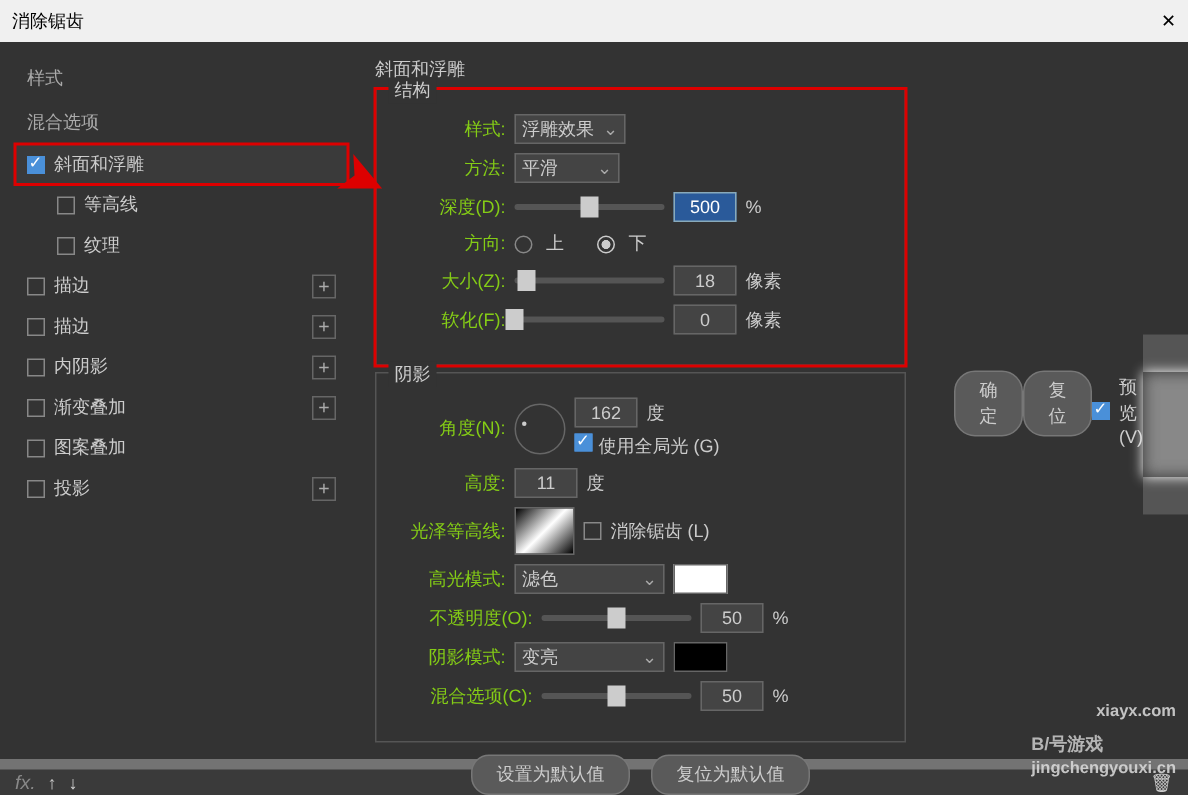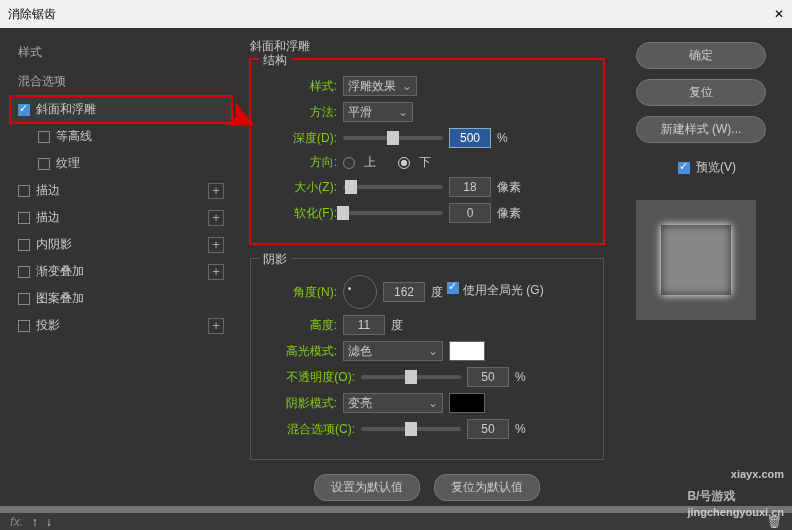--- a/index.html
+++ b/index.html
@@ -12,41 +12,41 @@
 .side-head{padding:6px 8px;color:#aaa}
 .side-item{display:flex;align-items:center;padding:5px 8px;gap:6px}
 .side-item.sel{background:#3a3a3a;outline:2px solid #d00;outline-offset:-1px}
 .cb{width:12px;height:12px;border:1px solid #888;display:inline-block;flex-shrink:0}
 .cb.on{background:#4a90d9;border-color:#4a90d9;position:relative}
 .cb.on::after{content:"✓";position:absolute;top:-3px;left:0;font-size:11px;color:#fff}
 .side-item .fx{margin-left:auto;width:16px;height:16px;border:1px solid #666;display:flex;align-items:center;justify-content:center;font-size:13px;color:#aaa}
 .indent{padding-left:28px}
 .content{flex:1;padding:10px 18px;position:relative}
 .sect-title{color:#ccc;margin-bottom:4px}
-.fieldset{border:1px solid #555;padding:10px 14px 14px;margin-bottom:14px;position:relative}
+.fieldset{border:1px solid #555;padding:10px 14px 14px;margin-bottom:4px;position:relative}
 .fieldset.hl{outline:2px solid #d00;outline-offset:-1px}
 .legend{position:absolute;top:-8px;left:8px;background:#333;padding:0 4px;font-size:12px}
 .row{display:flex;align-items:center;margin:6px 0;gap:6px}
 .lbl{width:72px;text-align:right;color:#84cc16}
 select,.sel-box{background:#444;border:1px solid #666;color:#ccc;height:20px;padding:0 4px;font-size:12px}
 .sel-box{display:inline-flex;align-items:center;justify-content:space-between;min-width:70px}
 .sel-box::after{content:"⌄";margin-left:6px;color:#aaa}
 .slider{height:4px;background:#555;position:relative;border-radius:2px}
 .thumb{position:absolute;top:-5px;width:12px;height:14px;background:#ccc;transform:translateX(-50%)}
 .input{background:#444;border:1px solid #666;color:#ccc;width:42px;height:20px;text-align:center;font-size:12px}
 .input.hl{background:#2a5a9a;border-color:#8ab;color:#fff}
 .radio{width:12px;height:12px;border:1px solid #888;border-radius:50%;display:inline-block;margin-right:3px}
 .radio.on{border-color:#ccc;background:radial-gradient(#ccc 40%,transparent 45%)}
 .swatch{width:36px;height:20px;border:1px solid #666}
 .angle{width:34px;height:34px;border:1px solid #666;border-radius:50%;position:relative}
 .angle::after{content:"";position:absolute;width:3px;height:3px;background:#ccc;border-radius:50%;top:11px;left:4px}
 .gloss{width:40px;height:32px;background:linear-gradient(135deg,#000 0%,#fff 50%,#000 100%);border:1px solid #666}
 .btn{background:#5a5a5a;border:1px solid #777;border-radius:12px;padding:4px 16px;color:#ccc;cursor:pointer;font-size:12px}
 .btn.pill{border-radius:14px;display:block;width:130px;text-align:center;margin-bottom:10px}
-.rightpanel{width:170px;padding:14px 14px 0;display:flex;flex-direction:column;}
+.rightpanel{width:170px;padding:14px 14px 0;display:flex;flex-direction:row;align-items:center}
 .preview{width:120px;height:120px;background:#555;margin-top:18px;display:flex;align-items:center;justify-content:center}
 .preview-inner{width:70px;height:70px;background:#888;box-shadow:inset 0 0 10px #333,0 0 8px #fff}
 .foot{height:24px;background:#3a3a3a;border-top:7px solid #737373;display:flex;align-items:center;gap:8px;padding:0 10px}
 .foot .fi{color:#888;font-style:italic;font-size:13px}
 .arrow{position:absolute;top:95px;left:225px;color:#d00;font-size:40px;transform:rotate(25deg);pointer-events:none;z-index:5}
 .wm{position:absolute;right:8px;bottom:12px;font-size:22px;color:#fff;opacity:.85;font-weight:bold}
 .wm small{font-size:11px;display:block;color:#ddd;text-align:right}
 .btnrow{display:flex;gap:14px;justify-content:center;margin-top:8px}
 </style>
 </head>
@@ -154,37 +154,43 @@
         <input class="input" value="0" style="">
         <span>像素</span>
       </div>
     </div>
 
     <div class="fieldset">
       <span class="legend">阴影</span>
       <div class="row">
         <span class="lbl">角度(N):</span>
         <div class="angle"></div>
-        <div style="display:flex;flex-direction:row;gap:4px">
+        <div style="display:flex;flex-direction:column;gap:4px">
           <div style="display:flex;gap:6px;align-items:center">
             <input class="input" value="162" style="">
             <span>度</span>
           </div>
           <div style="display:flex;gap:4px;">
             <span class="cb on"></span>
             <span>使用全局光 (G)</span>
           </div>
         </div>
       </div>
       <div class="row">
         <span class="lbl">高度:</span>
         <input class="input" value="11" style="">
         <span>度</span>
       </div>
       <div class="row">
+        <span class="lbl">光泽等高线:</span>
+        <div class="gloss"></div>
+        <span class="cb"></span>
+        <span>消除锯齿 (L)</span>
+      </div>
+      <div class="row">
         <span class="lbl">高光模式:</span>
         <span class="sel-box" style="min-width:100px">
             <span>滤色</span>
           </span>
         <span class="swatch" style="background:#fff"></span>
       </div>
       <div class="row">
         <span class="lbl" style="width:90px">不透明度(O):</span>
         <div class="slider" style="width:100px">
             <div class="thumb" style="left:50%"></div>
@@ -211,21 +217,20 @@
 
     <div class="btnrow">
       <button class="btn">设置为默认值</button>
       <button class="btn">复位为默认值</button>
     </div>
   </div>
 
   <div class="rightpanel">
     <button class="btn pill">确定</button>
     <button class="btn pill">复位</button>
-    <button class="btn pill">新建样式 (W)...</button>
     <div class="row" style="justify-content:center">
       <span class="cb on"></span>
       <span>预览(V)</span>
     </div>
     <div class="preview">
         <div class="preview-inner"></div>
       </div>
   </div>
 </div>
 

